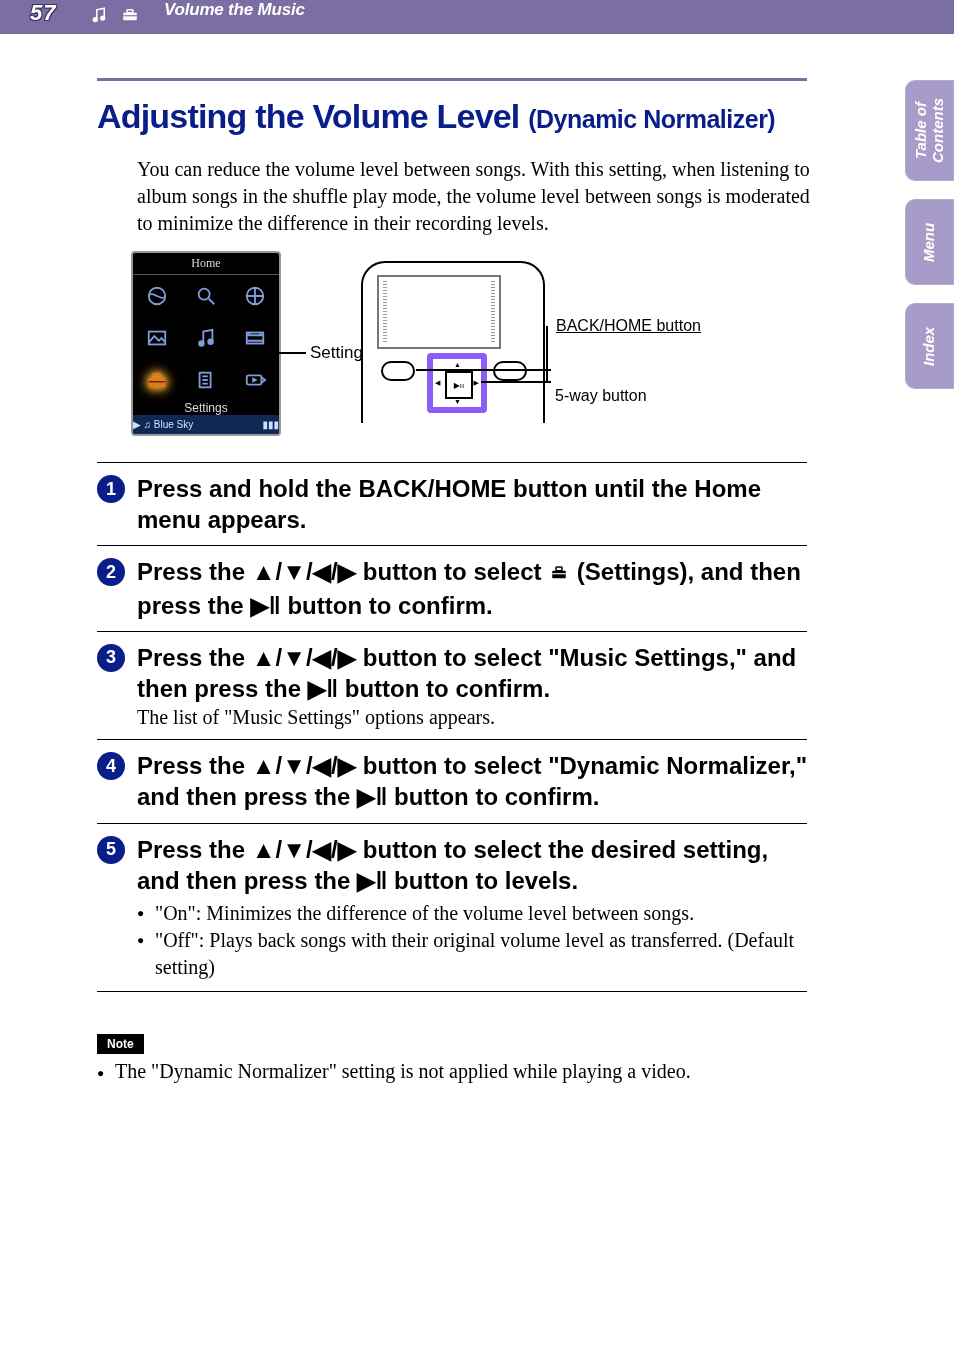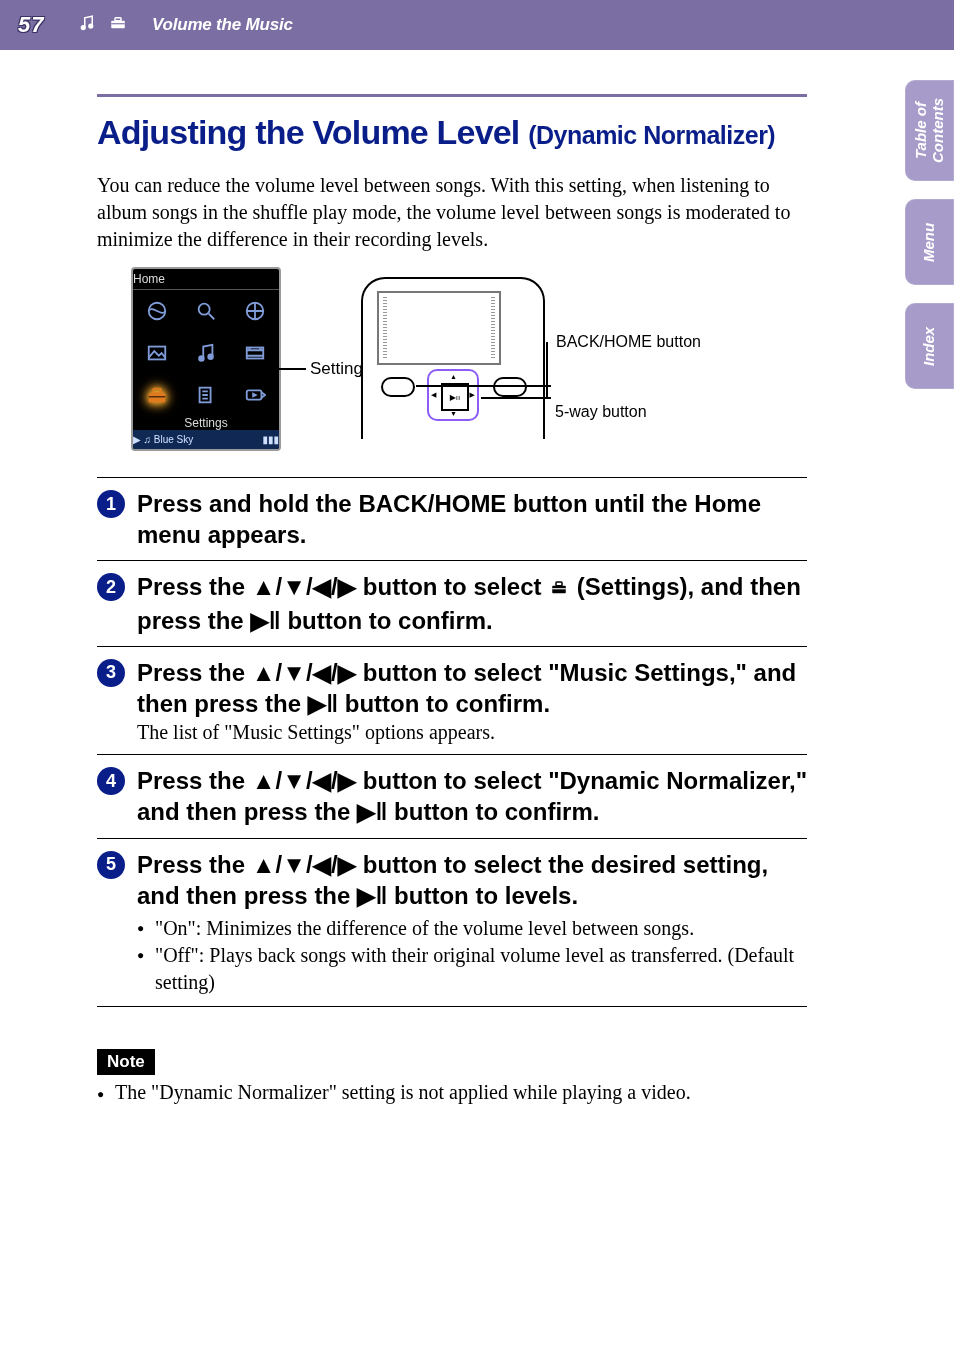--- a/index.html
+++ b/index.html
@@ -6,23 +6,22 @@
     margin: 0;
     font-family: Georgia, 'Times New Roman', serif;
     background: #fff;
     color: #000;
     width: 954px;
   }
   .topbar {
     background: #7a6ea3;
     color: #fff;
     display: flex;
-    align-items: center;
-    height: 50px;
-    padding: 0 12px 0 4px;
+    height: 34px;
+    padding: 0 12px 0 16px;
     font-family: Arial, Helvetica, sans-serif;
   }
   .page-num {
     font-style: italic;
     font-weight: bold;
     font-size: 22px;
     color: #fff;
     text-shadow: -1px -1px 0 #3a3162, 1px -1px 0 #3a3162, -1px 1px 0 #3a3162, 1px 1px 0 #3a3162;
     width: 60px;
     text-align: left;
@@ -88,41 +87,44 @@
   }
   h1 .sub {
     font-size: 25px;
     font-weight: 800;
     letter-spacing: -0.5px;
   }
   .intro {
     font-size: 20px;
     line-height: 1.35;
     margin-bottom: 14px;
+    margin-left: 40px;
   }
   .figures-row {
     display: flex;
     gap: 60px;
     align-items: flex-start;
     margin: 0 0 26px 34px;
   }
   .home-screenshot {
     width: 146px;
     background: #000;
     border: 2px solid #999;
     border-radius: 4px;
     overflow: hidden;
     font-family: Arial, Helvetica, sans-serif;
     position: relative;
   }
   .home-header {
     color: #ddd;
+    text-align: center;
     font-size: 12px;
     padding: 3px 0;
     border-bottom: 1px solid #555;
+    font-family: Liberation Serif, serif;
   }
   .home-grid {
     display: grid;
     grid-template-columns: repeat(3, 1fr);
     grid-auto-rows: 42px;
   }
   .home-cell {
     display: flex;
     align-items: center;
     justify-content: center;
@@ -208,22 +210,22 @@
     border-radius: 10px;
   }
   .btn-left { left: 40px; top: 100px; }
   .btn-right { left: 152px; top: 100px; }
   .dpad {
     position: absolute;
     left: 86px;
     top: 92px;
     width: 48px;
     height: 48px;
-    border: 2px solid #8b5cf6;
-    border-radius: 10px;
+    border: 6px solid #8b5cf6;
+    border-radius: 4px;
   }
   .dpad-inner {
     position: absolute;
     left: 12px;
     top: 12px;
     width: 24px;
     height: 24px;
     border: 2px solid #000;
     display: flex;
     align-items: center;
@@ -303,21 +305,21 @@
     border-top: 1.5px solid #000;
     width: 710px;
     margin-bottom: 42px;
   }
   .note-tag {
     display: inline-block;
     background: #000;
     color: #fff;
     font-family: Arial, Helvetica, sans-serif;
     font-weight: bold;
-    font-size: 17px;
+    font-size: 12px;
     padding: 3px 10px;
   }
   .note-list {
     list-style: none;
     padding: 0;
     margin: 6px 0 0 0;
   }
   .note-list li {
     font-size: 20px;
     padding-left: 18px;
@@ -462,21 +464,21 @@
       <div class="btn-oval btn-right"></div>
       <div class="dpad">
         <span class="tri u">▲</span>
           <span class="tri d">▼</span>
           <span class="tri l">◀</span>
           <span class="tri r">▶</span>
         <div class="dpad-inner">▶ıı</div>
       </div>
       <div class="callout-line1" style="left:75px; top:108px; width:135px;"></div>
       <div class="callout-line1" style="left:140px; top:120px; width:70px;"></div>
-      <div class="callout" style="left:215px; top:56px; white-space:pre-line;">BACK/HOME button</div>
+      <div class="callout" style="left:215px; top:56px; white-space:pre-line;text-decoration:underline;">BACK/HOME button</div>
       <div class="callout" style="left:214px; top:126px;">5-way button</div>
       <div class="callout-line1" style="left:205px; top:65px; width:1.5px; height:55px;"></div>
     </div>
   </div>
 
   <div class="steps">
 
     <div class="step">
       <div class="step-num">1</div>
       <div class="step-body">

